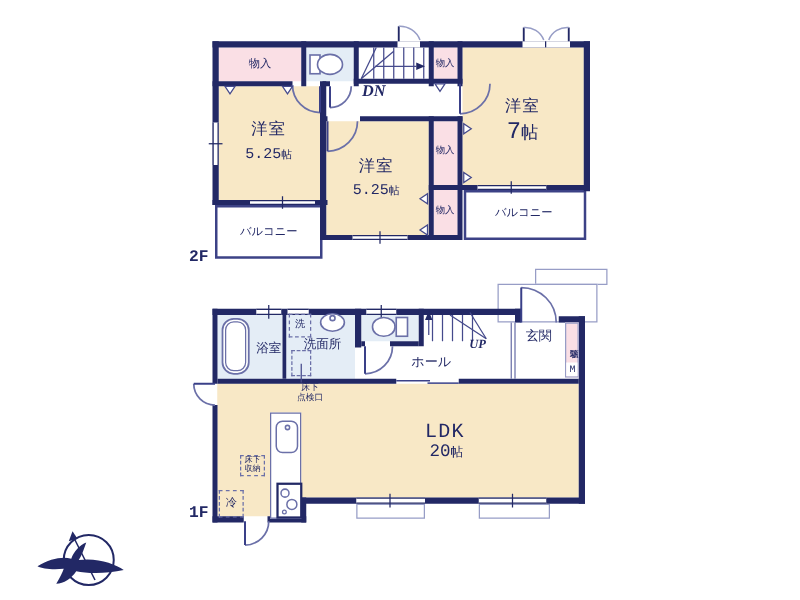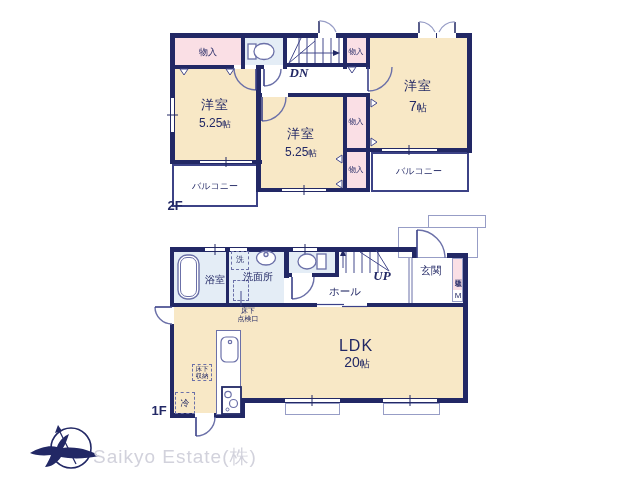--- a/index.html
+++ b/index.html
@@ -11,21 +11,21 @@
   .cream{background:#f8e8c6;}
   .pink{background:#fadfe5;}
   .wet{background:#e4edf6;}
   .white{background:#ffffff;}
   .balcony{position:absolute;background:#fff;border:2px solid #3c4286;box-sizing:border-box;}
   .thin{position:absolute;background:#fff;border:1.5px solid #979dc6;box-sizing:border-box;}
   .dash{position:absolute;border:1px dashed #6b70a8;box-sizing:border-box;background:transparent;}
   .winh{position:absolute;background:#fff;border-top:1.2px solid #222865;border-bottom:1.2px solid #222865;box-sizing:border-box;}
   .winv{position:absolute;background:#fff;border-left:1.2px solid #222865;border-right:1.2px solid #222865;box-sizing:border-box;}
   .lbl{position:absolute;transform:translate(-50%,-50%);white-space:nowrap;color:#222865;
-       text-align:center;line-height:1.15;}
+       text-align:center;line-height:1.15;font-family:Liberation Mono, monospace;}
   .unit{font-size:0.72em;}
   .ital{font-style:italic;font-weight:bold;font-family:"Liberation Serif","DejaVu Serif",serif;}
   .flr{font-weight:bold;font-size:13px;}
   svg{position:absolute;left:0;top:0;}
   .vert{writing-mode:vertical-rl;text-orientation:upright;}
   .wm{position:absolute;color:#d2d2dc;font-size:19px;letter-spacing:1px;}
 </style>
 </head>
 <body>
 
@@ -244,59 +244,58 @@
     <g>
       <circle cx="71" cy="448" r="20" fill="none" stroke="#222865" stroke-width="1.6"></circle>
       <line x1="76" y1="464" x2="58" y2="428" stroke="#222865" stroke-width="1.2"></line>
       <polygon points="55,433 58,425 62,431" fill="#222865"></polygon>
       <path d="M30,453 C40,447 50,445 57,447 C59,441 64,436 69,434 C67,440 65,445 63,448
                C78,446 92,451 99,456 C86,459 70,459 61,457 C57,463 51,467 45,467
                C48,462 50,458 51,455 C42,456 34,455 30,453 Z" fill="#222865"></path>
     </g>
   </svg>
 
-  <div class="lbl flr" style="left:159px;top:206px;margin-left:16px;">2F</div>
+  <div class="lbl flr" style="left:159px;top:206px;">2F</div>
   <div class="lbl" style="left:208px;top:52px;font-size:9px;">物入</div>
   <div class="lbl" style="left:356px;top:52px;font-size:7.5px;">物入</div>
   <div class="lbl" style="left:356px;top:122px;font-size:7.5px;">物入</div>
   <div class="lbl" style="left:356px;top:170px;font-size:7.5px;">物入</div>
   <div class="lbl" style="left:215px;top:105px;font-size:13px;letter-spacing:1px;">洋室</div>
   <div class="lbl" style="left:215px;top:124px;font-size:12px;">
     <span>5.25</span><span class="unit">帖</span>
   </div>
   <div class="lbl" style="left:301px;top:134px;font-size:13px;letter-spacing:1px;">洋室</div>
   <div class="lbl" style="left:301px;top:153px;font-size:12px;">
     <span>5.25</span><span class="unit">帖</span>
   </div>
   <div class="lbl" style="left:418px;top:86px;font-size:13px;letter-spacing:1px;">洋室</div>
-  <div class="lbl" style="left:418px;top:106px;font-size:14px;">
+  <div class="lbl" style="left:418px;top:106px;font-size:19px;">
     <span>7</span><span class="unit">帖</span>
   </div>
   <div class="lbl" style="left:215px;top:186px;font-size:9px;">バルコニー</div>
   <div class="lbl" style="left:419px;top:171px;font-size:9px;">バルコニー</div>
   <div class="lbl ital" style="left:299px;top:73px;font-size:13px;">DN</div>
 
   <div class="lbl flr" style="left:159px;top:411px;">1F</div>
   <div class="lbl" style="left:215px;top:280px;font-size:10px;">浴室</div>
   <div class="lbl" style="left:240px;top:260px;font-size:8px;">洗</div>
   <div class="lbl" style="left:258px;top:277px;font-size:10px;">洗面所</div>
   <div class="lbl" style="left:248px;top:315px;font-size:7px;">
     <div>床下</div>
     <div>点検口</div>
   </div>
   <div class="lbl" style="left:345px;top:291px;font-size:10.5px;">ホール</div>
-  <div class="lbl ital" style="left:382px;top:276px;font-size:13px;">UP</div>
+  <div class="lbl ital" style="left:382px;top:276px;font-size:10px;">UP</div>
   <div class="lbl" style="left:431px;top:270px;font-size:10.5px;">玄関</div>
   <div class="lbl vert" style="left:458px;top:274px;font-size:7px;">下駄箱</div>
   <div class="lbl" style="left:458px;top:296px;font-size:8px;">M</div>
   <div class="lbl" style="left:356px;top:346px;font-size:16px;letter-spacing:1px;">LDK</div>
   <div class="lbl" style="left:357px;top:362px;font-size:14px;">
     <span>20</span><span class="unit">帖</span>
   </div>
   <div class="lbl" style="left:202px;top:372px;font-size:6.5px;">
     <div>床下</div>
     <div>収納</div>
   </div>
   <div class="lbl" style="left:185px;top:403px;font-size:9px;">冷</div>
 
-  <div class="wm" style="left:93px;top:444px;">Saikyo Estate(株)</div>
 
 </div>
 
 </body></html>

